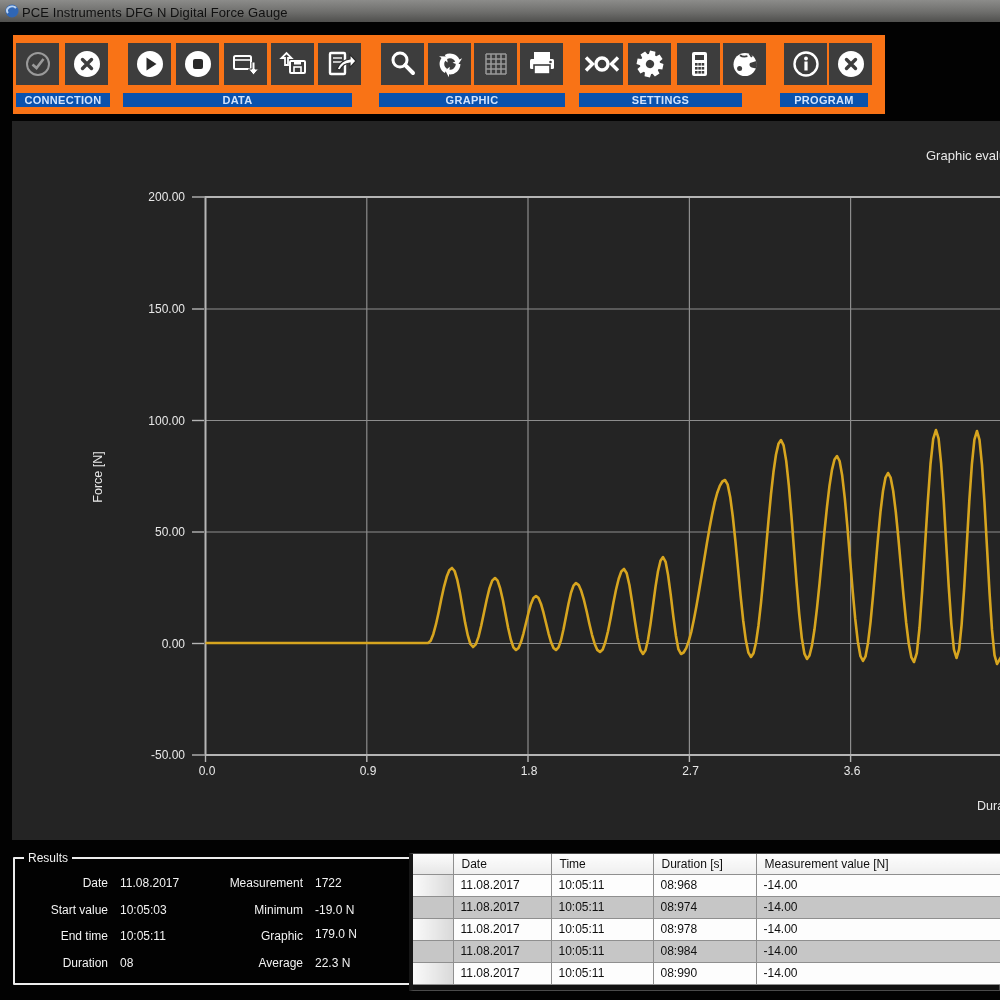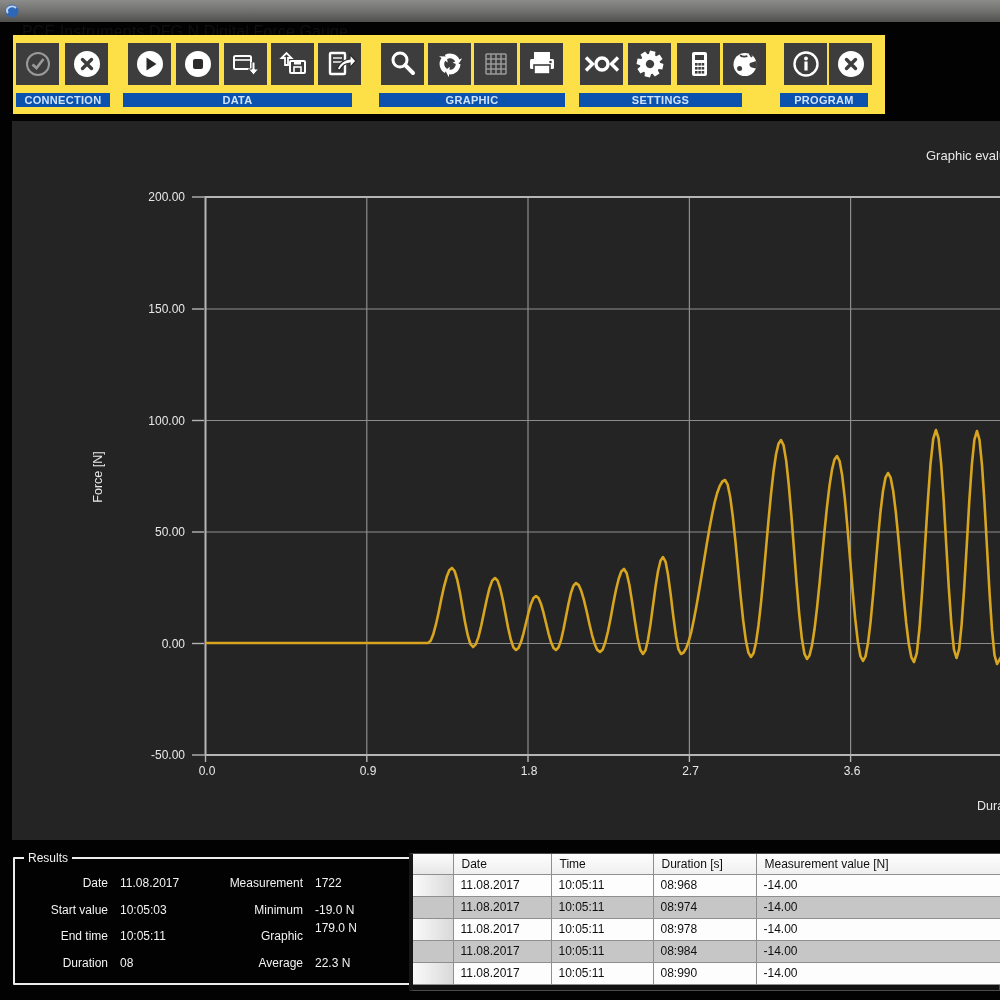--- a/index.html
+++ b/index.html
@@ -1,20 +1,20 @@
 <!DOCTYPE html>
 <html><head><meta charset="utf-8"><style>
 *{margin:0;padding:0;box-sizing:border-box}
 html,body{width:1000px;height:1000px;background:#000;overflow:hidden;
  font-family:"Liberation Sans",sans-serif}
 #root{position:absolute;left:0;top:0;width:1000px;height:1000px;background:#020202;overflow:hidden}
 #titlebar{position:absolute;left:0;top:0;width:1000px;height:22px;
  background:linear-gradient(180deg,#8c8c8a,#6e6e6c 55%,#4f4f4d);}
-#titletxt{position:absolute;left:22px;top:23px;font-size:16px;color:#101010;letter-spacing:.1px}
-#toolbar{position:absolute;left:13px;top:35px;width:872px;height:79px;background:#fde047}
+#titletxt{position:absolute;left:22px;top:5px;font-size:13px;color:#101010;letter-spacing:.1px}
+#toolbar{position:absolute;left:13px;top:35px;width:872px;height:79px;background:#f97316}
 .tbtn{position:absolute;top:8px;width:43px;height:42px;background:#3d3d3d}
 .tbtn svg{position:absolute;left:50%;top:50%;transform:translate(-50%,-50%)}
 .gbar{position:absolute;top:58px;height:14px;background:#0a52ae;color:#cfe3ff;
  font-size:11px;font-weight:bold;text-align:center;line-height:14px;letter-spacing:.3px}
 #chart{position:absolute;left:12px;top:121px;width:988px;height:719px;background:#242424}
 #results{position:absolute;left:13px;top:851px;width:398px;height:134px;border:0}
 #results fieldset{position:absolute;left:0;top:0;width:398px;height:134px;
  border:2px solid #ececec;border-radius:1px}
 #results legend{margin-left:9px;padding:0 4px;font-size:12px;color:#f2f2f2}
 .rlab{position:absolute;font-size:12px;color:#f2f2f2;text-align:right;white-space:nowrap}
@@ -252,21 +252,21 @@
       <div class="rval" style="left:107px;top:52px">10:05:03</div>
  <div class="rlab" style="right:303px;top:78px">End time</div>
       <div class="rval" style="left:107px;top:78px">10:05:11</div>
  <div class="rlab" style="right:303px;top:105px">Duration</div>
       <div class="rval" style="left:107px;top:105px">08</div>
  <div class="rlab" style="right:108px;top:25px">Measurement</div>
       <div class="rval" style="left:302px;top:25px">1722</div>
  <div class="rlab" style="right:108px;top:52px">Minimum</div>
       <div class="rval" style="left:302px;top:52px">-19.0 N</div>
  <div class="rlab" style="right:108px;top:78px">Graphic</div>
-      <div class="rval" style="left:302px;top:70px">179.0 N</div>
+      <div class="rval" style="left:302px;top:76px">179.0 N</div>
  <div class="rlab" style="right:108px;top:105px">Average</div>
       <div class="rval" style="left:302px;top:105px">22.3 N</div>
 </div>
 
 <div id="tablewrap">
 <table>
  <colgroup>
           <col style="width:40px">
           <col style="width:98px">
           <col style="width:102px">

